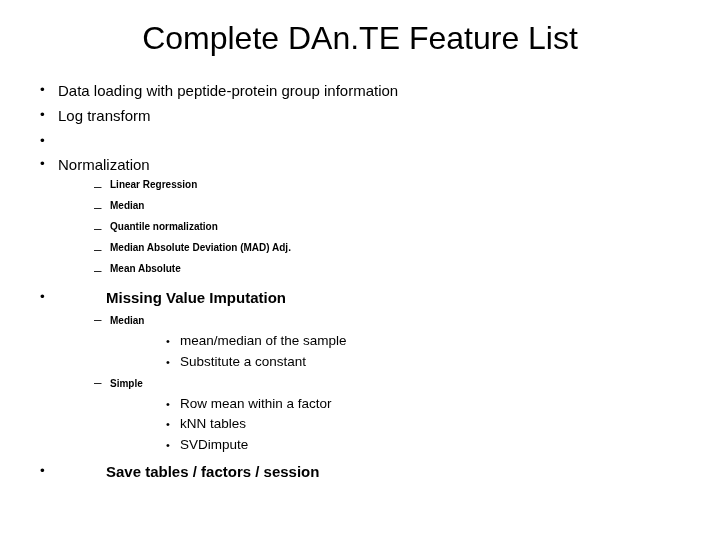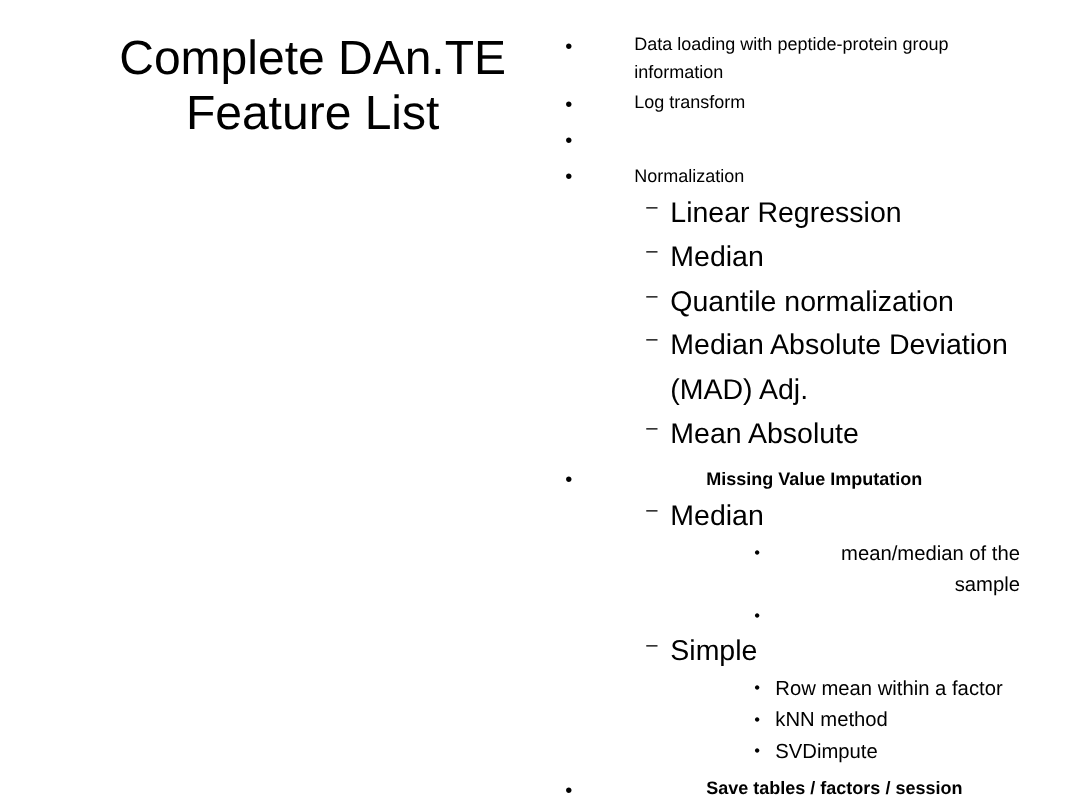--- a/index.html
+++ b/index.html
@@ -14,21 +14,21 @@
       background: #ffffff;
       font-family: Arial, sans-serif;
       overflow: hidden;
     }
 
     .page {
       width: 720px;
       height: 428px;
       padding: 20px 40px;
       display: flex;
-      flex-direction: row;
+      flex-direction: column;
     }
 
     .title {
       font-size: 32px;
       font-weight: normal;
       text-align: center;
       margin-bottom: 22px;
       color: #000000;
       font-family: Arial, sans-serif;
     }
@@ -51,22 +51,21 @@
       margin-bottom: 2px;
     }
 
     .bullet-dot {
       min-width: 18px;
       font-size: 13.5px;
       padding-top: 1px;
     }
 
     .bullet-text {
-      font-size: 12px;
-      margin-left: 28px;
+      font-size: 15px;
     }
 
     .sub-list {
       list-style: none;
       padding: 0;
       margin: 0 0 2px 0;
     }
 
     .sub-item {
       display: flex;
@@ -74,21 +73,22 @@
       margin-left: 36px;
       margin-bottom: 0px;
     }
 
     .sub-dash {
       min-width: 16px;
       font-size: 13.5px;
     }
 
     .sub-text {
-      font-size: 19px;
+      font-size: 10px;
+      font-weight: bold;
     }
 
     .sub-sub-list {
       list-style: none;
       padding: 0;
       margin: 0;
     }
 
     .sub-sub-item {
       display: flex;
@@ -175,37 +175,38 @@
               <span class="sub-dash">–</span>
               <div>
                 <span class="sub-text">Median</span>
                 <ul class="sub-sub-list">
                   <li class="sub-sub-item">
                     <span class="sub-sub-bullet">•</span>
                     <span class="sub-sub-text">mean/median of the sample</span>
                   </li>
                   <li class="sub-sub-item">
                     <span class="sub-sub-bullet">•</span>
+                    <span class="sub-sub-text">Substitute a constant</span>
                   </li>
                 </ul>
               </div>
             </li>
 
             <li class="sub-item">
               <span class="sub-dash">–</span>
               <div>
                 <span class="sub-text">Simple</span>
                 <ul class="sub-sub-list">
                   <li class="sub-sub-item">
                     <span class="sub-sub-bullet">•</span>
                     <span class="sub-sub-text">Row mean within a factor</span>
                   </li>
                   <li class="sub-sub-item">
                     <span class="sub-sub-bullet">•</span>
-                    <span class="sub-sub-text">kNN method</span>
+                    <span class="sub-sub-text">kNN tables</span>
                   </li>
                   <li class="sub-sub-item">
                     <span class="sub-sub-bullet">•</span>
                     <span class="sub-sub-text">SVDimpute</span>
                   </li>
                 </ul>
               </div>
             </li>
           </ul>
         </div>

